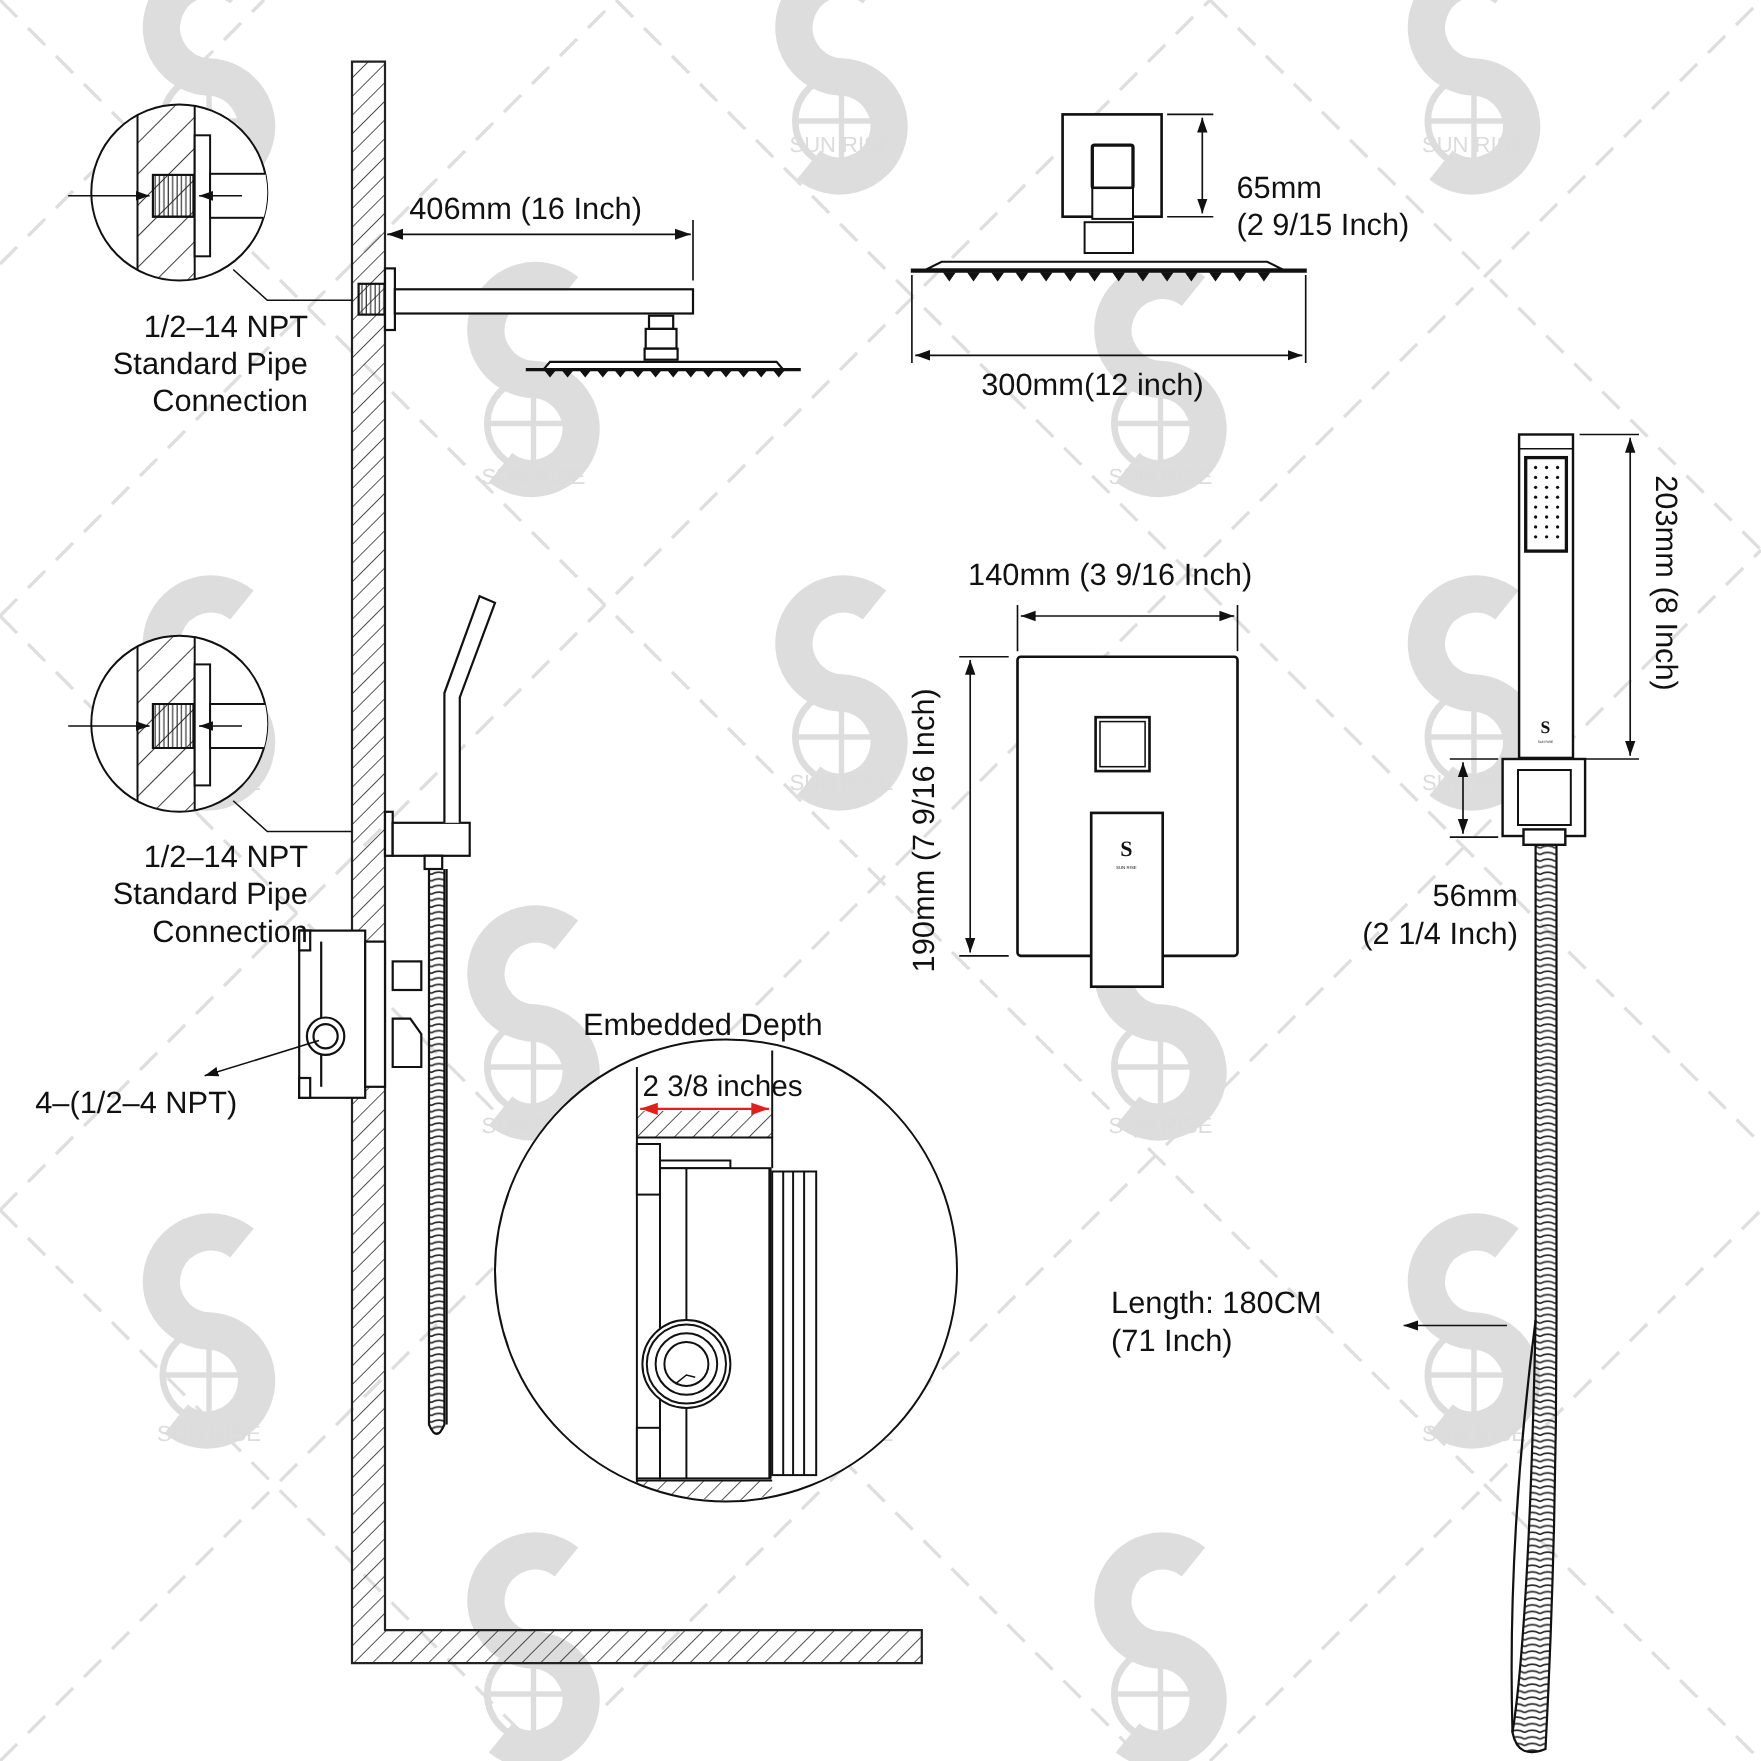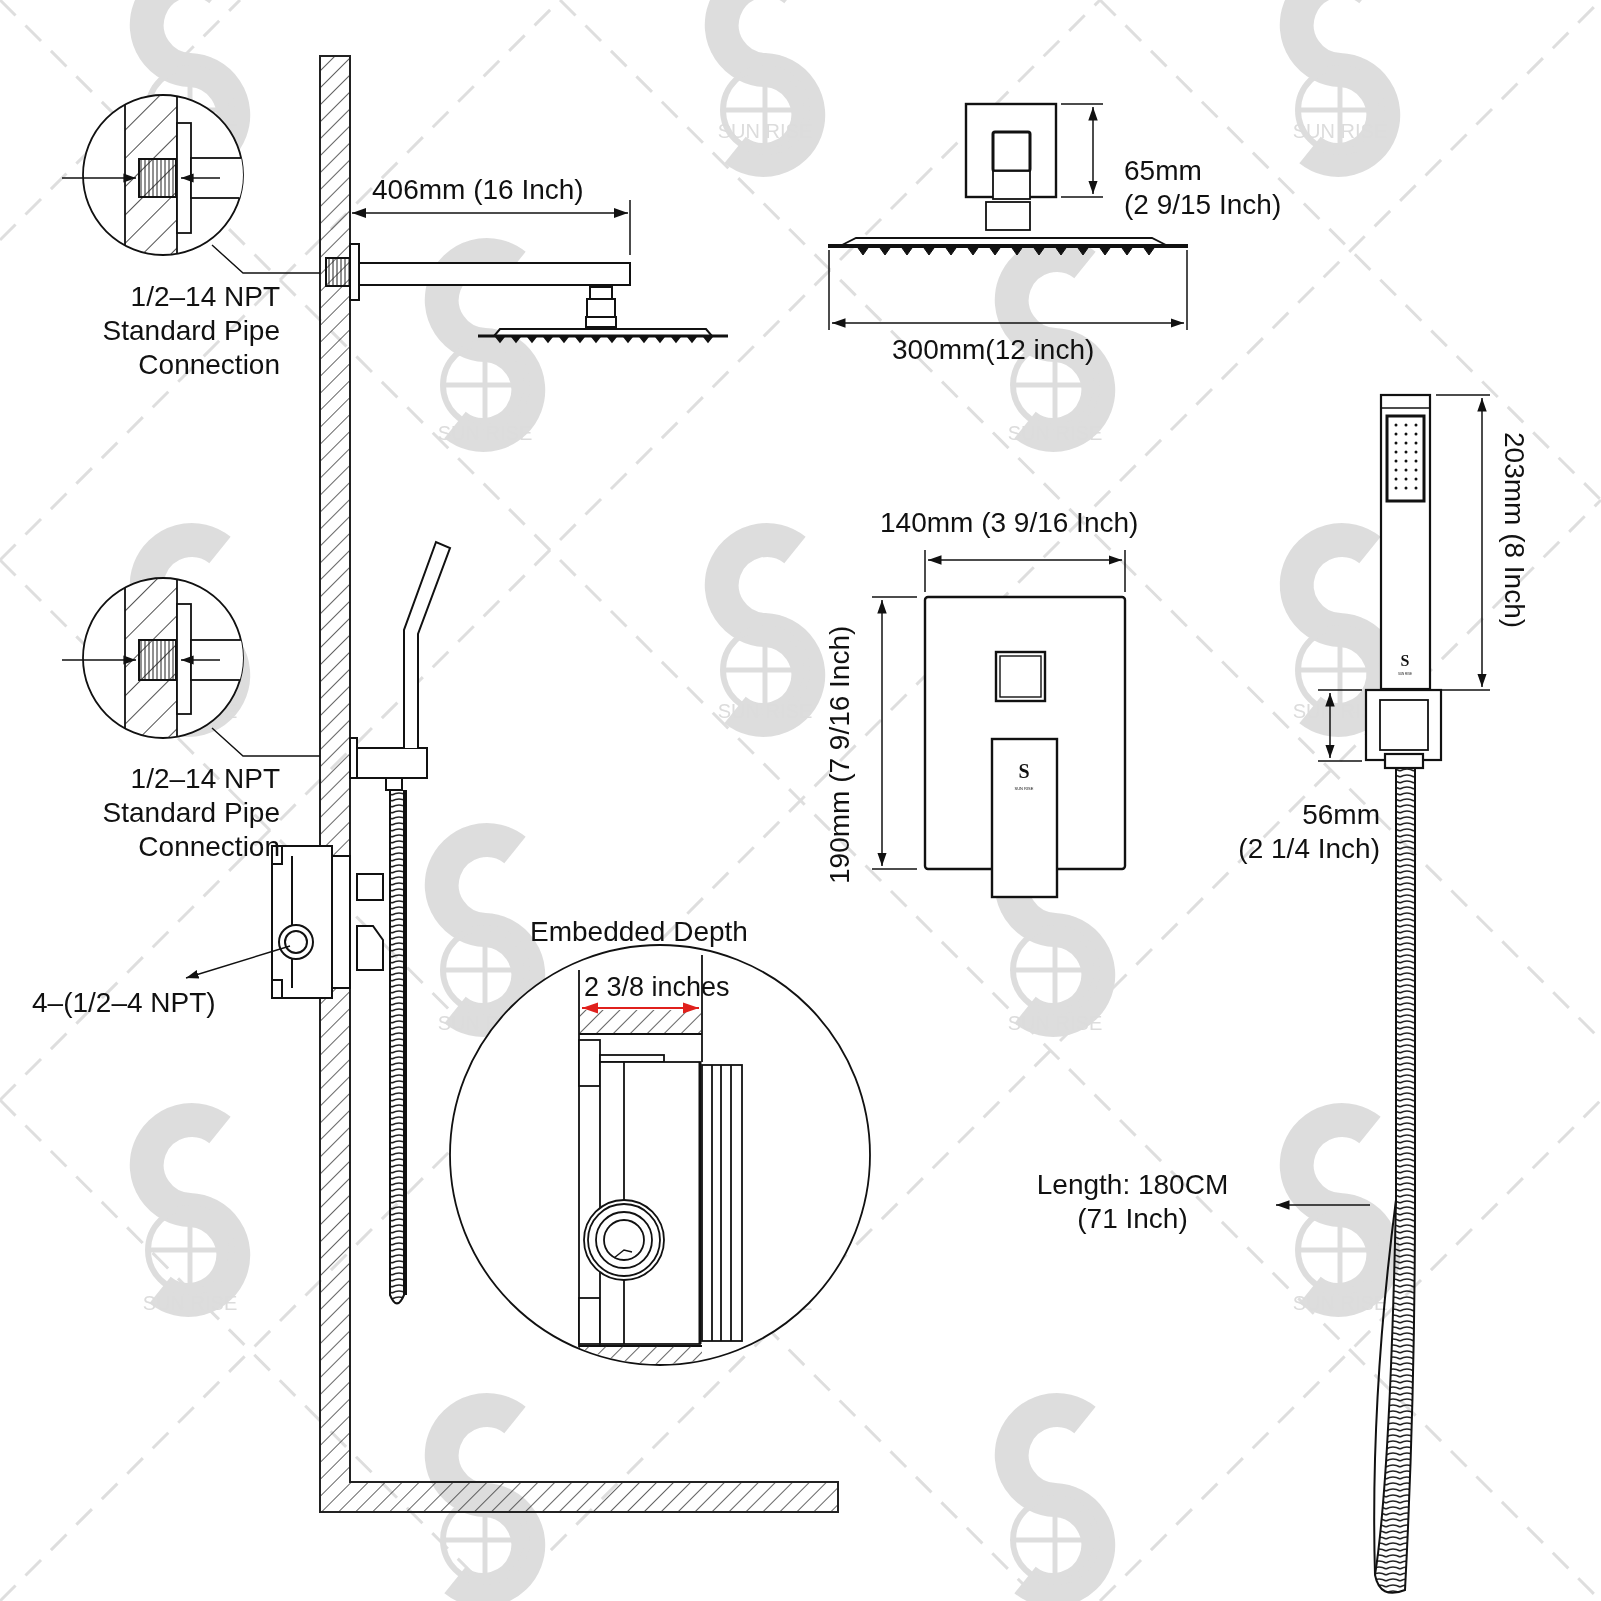--- a/index.html
+++ b/index.html
@@ -1,21 +1,21 @@
 <!DOCTYPE html>
 <html><head>
 <meta charset="utf-8">
 <style>
   html, body { margin: 0; padding: 0; background: #ffffff; }
   body { width: 1601px; height: 1601px; position: relative; overflow: hidden;
          font-family: "Liberation Sans", "DejaVu Sans", sans-serif; color: #111; }
   #drawing { position: absolute; left: 0; top: 0; width: 1601px; height: 1601px; }
   .lbl { position: absolute; font-size: 28px; line-height: 34px; color: #111; white-space: nowrap; }
   .lbl-center { text-align: right; }
-  .lbl-right { text-align: center; }
+  .lbl-right { text-align: left; }
   .vert { position: absolute; font-size: 28px; color: #111; white-space: nowrap; transform-origin: left top; }
   .red-lbl { font-size: 27px; }
 </style>
 </head>
 <body>
 
 <svg id="drawing" width="1601" height="1601" viewBox="0 0 1601 1601" xmlns="http://www.w3.org/2000/svg">
   <defs>
     <pattern id="hatch" patternUnits="userSpaceOnUse" width="12" height="12" patternTransform="rotate(45)">
       <line x1="0" y1="0" x2="0" y2="12" stroke="#222" stroke-width="1.4"></line>

